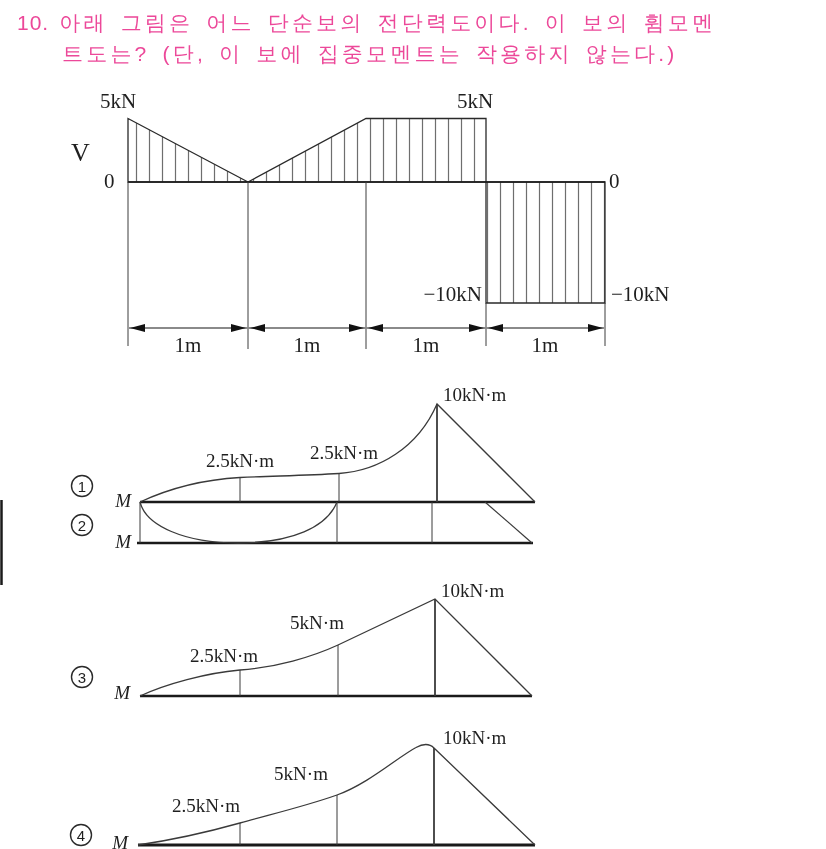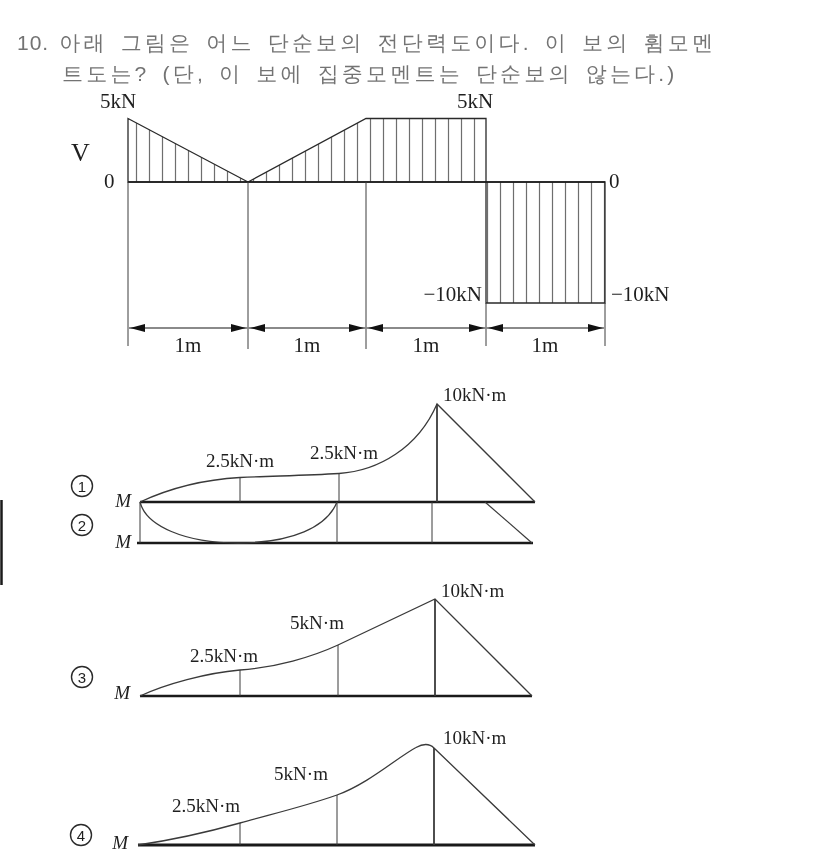--- a/index.html
+++ b/index.html
@@ -1,37 +1,37 @@
 <!DOCTYPE html>
 <html><head>
 <meta charset="utf-8">
 <style>
   html,body{margin:0;padding:0;background:#ffffff;}
   #page{position:relative;width:826px;height:849px;background:#fff;overflow:hidden;
         font-family:"Liberation Sans",sans-serif;color:#1c1c1c;}
   .qline{position:absolute;font-size:21px;letter-spacing:3.2px;word-spacing:4px;
-         color:#737373;white-space:nowrap;font-weight:500;margin-top:20px;}
+         color:#ec4899;white-space:nowrap;font-weight:500;}
   #qline1{top:9px;left:17px;}
   #qline2{top:40px;left:62px;}
   .qnum{letter-spacing:1px;margin-right:10px;}
   svg{position:absolute;top:0;left:0;}
   svg text{font-family:"Liberation Serif",serif;fill:#1f1f1f;}
   .serif21{font-size:21px;}
   .serif19{font-size:19px;}
   .vlab{font-size:26px;}
   .mlab{font-size:19px;font-style:italic;}
   .optdigit{font-family:"Liberation Sans",sans-serif;font-size:15px;}
 </style>
 </head>
 <body>
 
 <div id="page">
 
   <div class="qline" id="qline1"><span class="qnum">10.</span><span>아래 그림은 어느 단순보의 전단력도이다. 이 보의 휨모멘</span></div>
-  <div class="qline" id="qline2"><span>트도는? (단, 이 보에 집중모멘트는 단순보의 않는다.)</span></div>
+  <div class="qline" id="qline2"><span>트도는? (단, 이 보에 집중모멘트는 작용하지 않는다.)</span></div>
 
   <svg width="826" height="849" viewBox="0 0 826 849">
     <defs>
       <pattern id="hatch" width="13" height="8" patternUnits="userSpaceOnUse">
         <rect width="13" height="8" fill="#ffffff"></rect>
         <line x1="6.5" y1="0" x2="6.5" y2="8" stroke="#6e6e6e" stroke-width="1.2"></line>
       </pattern>
     </defs>
 
     <g>

